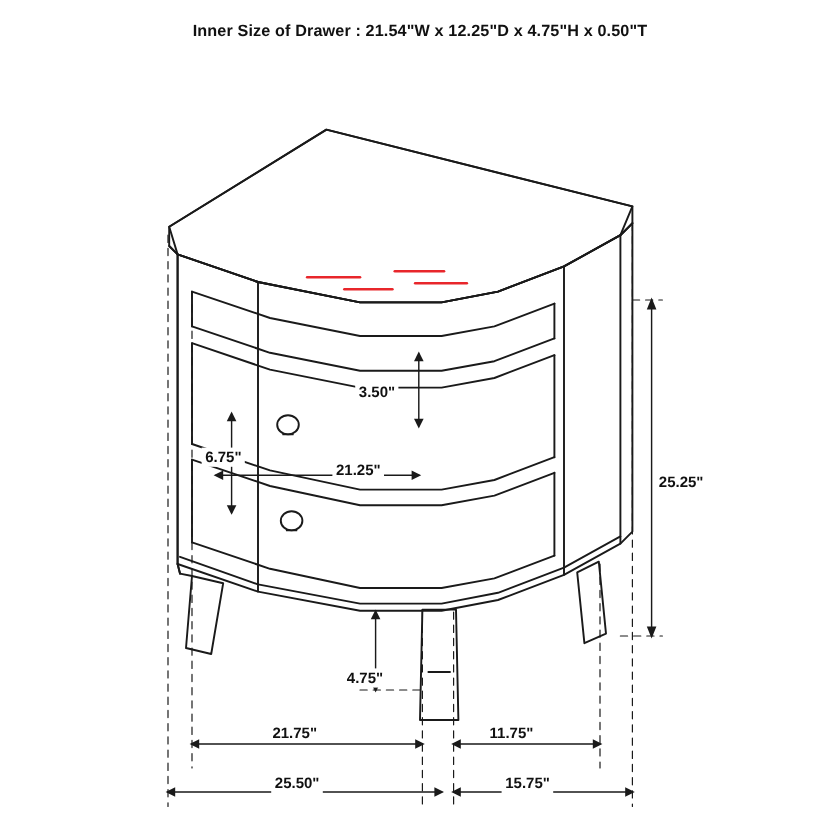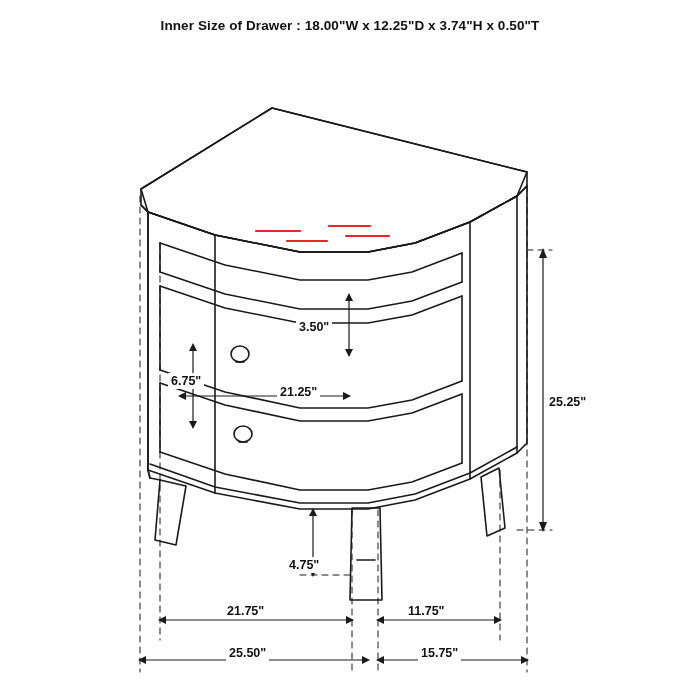--- a/index.html
+++ b/index.html
@@ -43,21 +43,21 @@
     background: #ffffff;
     padding: 1px 3px;
     white-space: nowrap;
   }
 </style>
 </head>
 <body>
 
 <div id="stage">
 
-  <div class="title">Inner Size of Drawer : 18.00"W x 12.25"D x 3.74"H x 0.50"T</div>
+  <div class="title">Inner Size of Drawer : 21.54"W x 12.25"D x 4.75"H x 0.50"T</div>
 
   <svg id="drawing" width="700" height="700" viewBox="0 0 700 700">
     <g fill="none" stroke="#1a1a1a" stroke-width="1.6" stroke-linejoin="round" stroke-linecap="round">
 
       <path d="M 272 108 L 141 189 L 141 205 L 148 212 L 215 235 L 300 252 L 368 252 L 415 243 L 470 222 L 517 196 L 527 186 L 527 172 Z"></path>
       <path d="M 141 205 L 148 212 L 215 235 L 300 252 L 368 252 L 415 243 L 470 222 L 517 196 L 527 186"></path>
       <path d="M 272 108 L 141 189 L 148 212 L 215 235 L 300 252 L 368 252 L 415 243 L 470 222 L 517 196 L 527 172 Z"></path>
 
       <path d="M 148 212 L 148 470"></path>
       <path d="M 148 470 L 150 478"></path>

